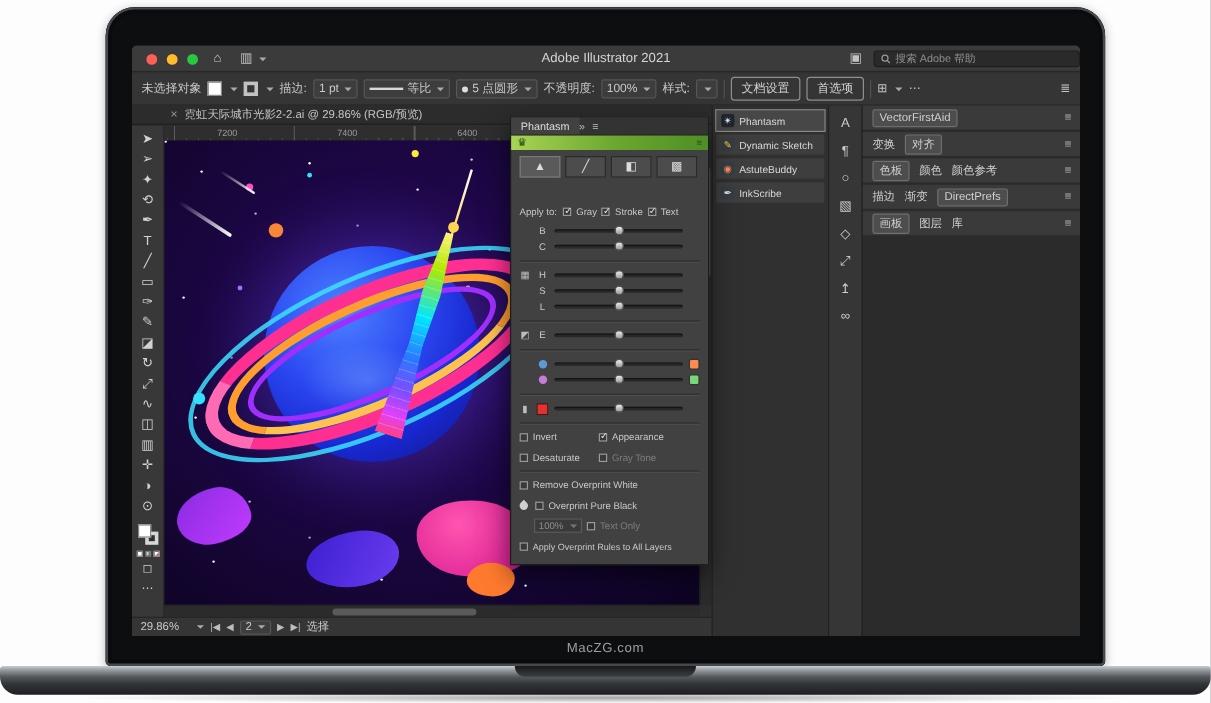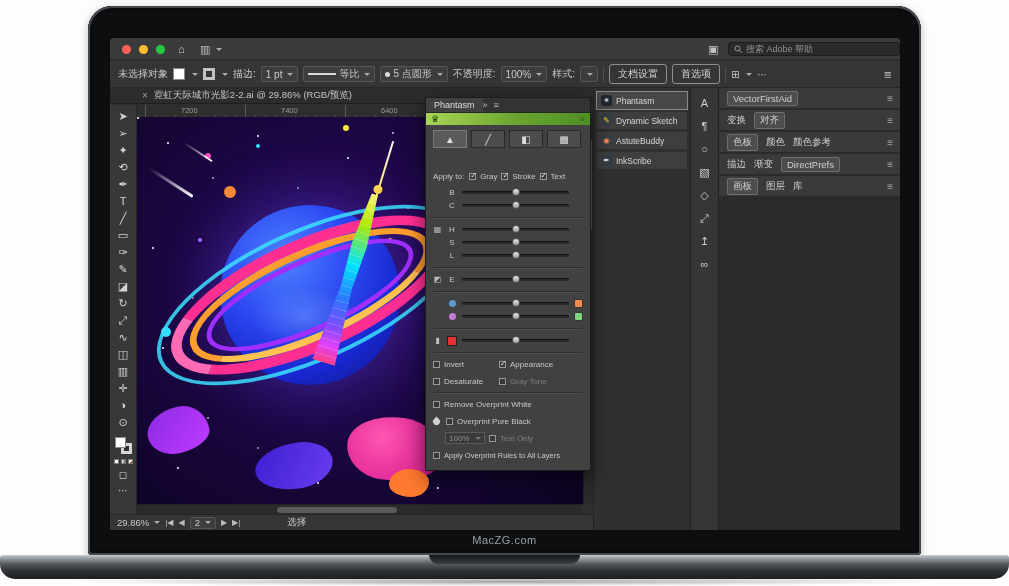--- a/index.html
+++ b/index.html
@@ -114,25 +114,25 @@
     border-radius:60% 40% 50% 50%/55% 45% 55% 45%;transform:rotate(-6deg);}
   .b-orange{left:252px;top:352px;width:40px;height:28px;background:#ff7a2e;border-radius:50% 50% 45% 55%/55% 45% 55% 45%;}
 
   
   .vscroll{position:absolute;left:473px;top:79px;width:10px;height:387px;background:#2b2b2b;border-left:1px solid #222;}
   .vthumb{position:absolute;left:2px;top:22px;width:6px;height:92px;background:#5a5a5a;border-radius:3px;}
   .hscroll{position:absolute;left:27px;top:466px;width:446px;height:10px;background:#2b2b2b;border-top:1px solid #222;}
   .hthumb{position:absolute;left:140px;top:2px;width:120px;height:6px;background:#5a5a5a;border-radius:3px;}
   .statusbar{position:absolute;left:0;top:476px;width:483px;height:16px;background:#353535;border-top:1px solid #262626;
     display:flex;align-items:center;gap:5px;padding:0 7px;font-size:9.5px;color:#c9c9c9;}
-  .sb-box{display:inline-flex;align-items:center;gap:3px;}
+  .sb-box{display:inline-flex;align-items:center;gap:13px;}
   .sb-abox{height:12px;border:1px solid #565656;background:#3d3d3d;border-radius:2px;display:inline-flex;
     align-items:center;gap:3px;padding:0 4px;}
   .sb-nav{color:#bdbdbd;font-size:8px;}
-  .sb-status{margin-left:42px;}
+  .sb-status{}
 
   
   .plugin-col{position:absolute;left:483px;top:50px;width:97px;height:442px;background:#303030;border-left:1px solid #222;
     padding:4px 3px 0 3px;}
   .plugin-item{height:17px;margin-bottom:3px;background:#3e3e3e;display:flex;align-items:center;gap:4px;padding:0 4px;
     font-size:8.5px;color:#d8d8d8;}
   .plugin-item.selected{background:#474747;outline:1px solid #8a8a8a;}
   .pi-icon{width:11px;height:11px;flex:none;font-size:8px;line-height:11px;text-align:center;border-radius:2px;}
   .icon-strip{position:absolute;left:580px;top:50px;width:28px;height:442px;background:#363636;border-left:1px solid #222;
     display:flex;flex-direction:column;align-items:center;padding-top:9px;gap:10px;}
@@ -189,20 +189,21 @@
   <div class="laptop-screen">
     <div class="screen">
 
       <div class="titlebar">
         <span class="tl red"></span>
         <span class="tl yellow"></span>
         <span class="tl green"></span>
         <span class="tb-ico" style="left:68px">⌂</span>
         <span class="tb-ico" style="left:90px">▥</span>
         <span class="caret" style="position:absolute;left:104px;top:10px"></span>
+        <div class="tb-title">Adobe Illustrator 2021</div>
         <span class="tb-ico" style="left:598px">▣</span>
         <div class="search-box">
           <svg width="8" height="8">
               <circle cx="3.5" cy="3.5" r="2.5" stroke="#9a9a9a" fill="none"></circle>
               <line x1="5.5" y1="5.5" x2="7.7" y2="7.7" stroke="#9a9a9a"></line>
             </svg>
           <span>搜索 Adobe 帮助</span>
         </div>
       </div>
 

